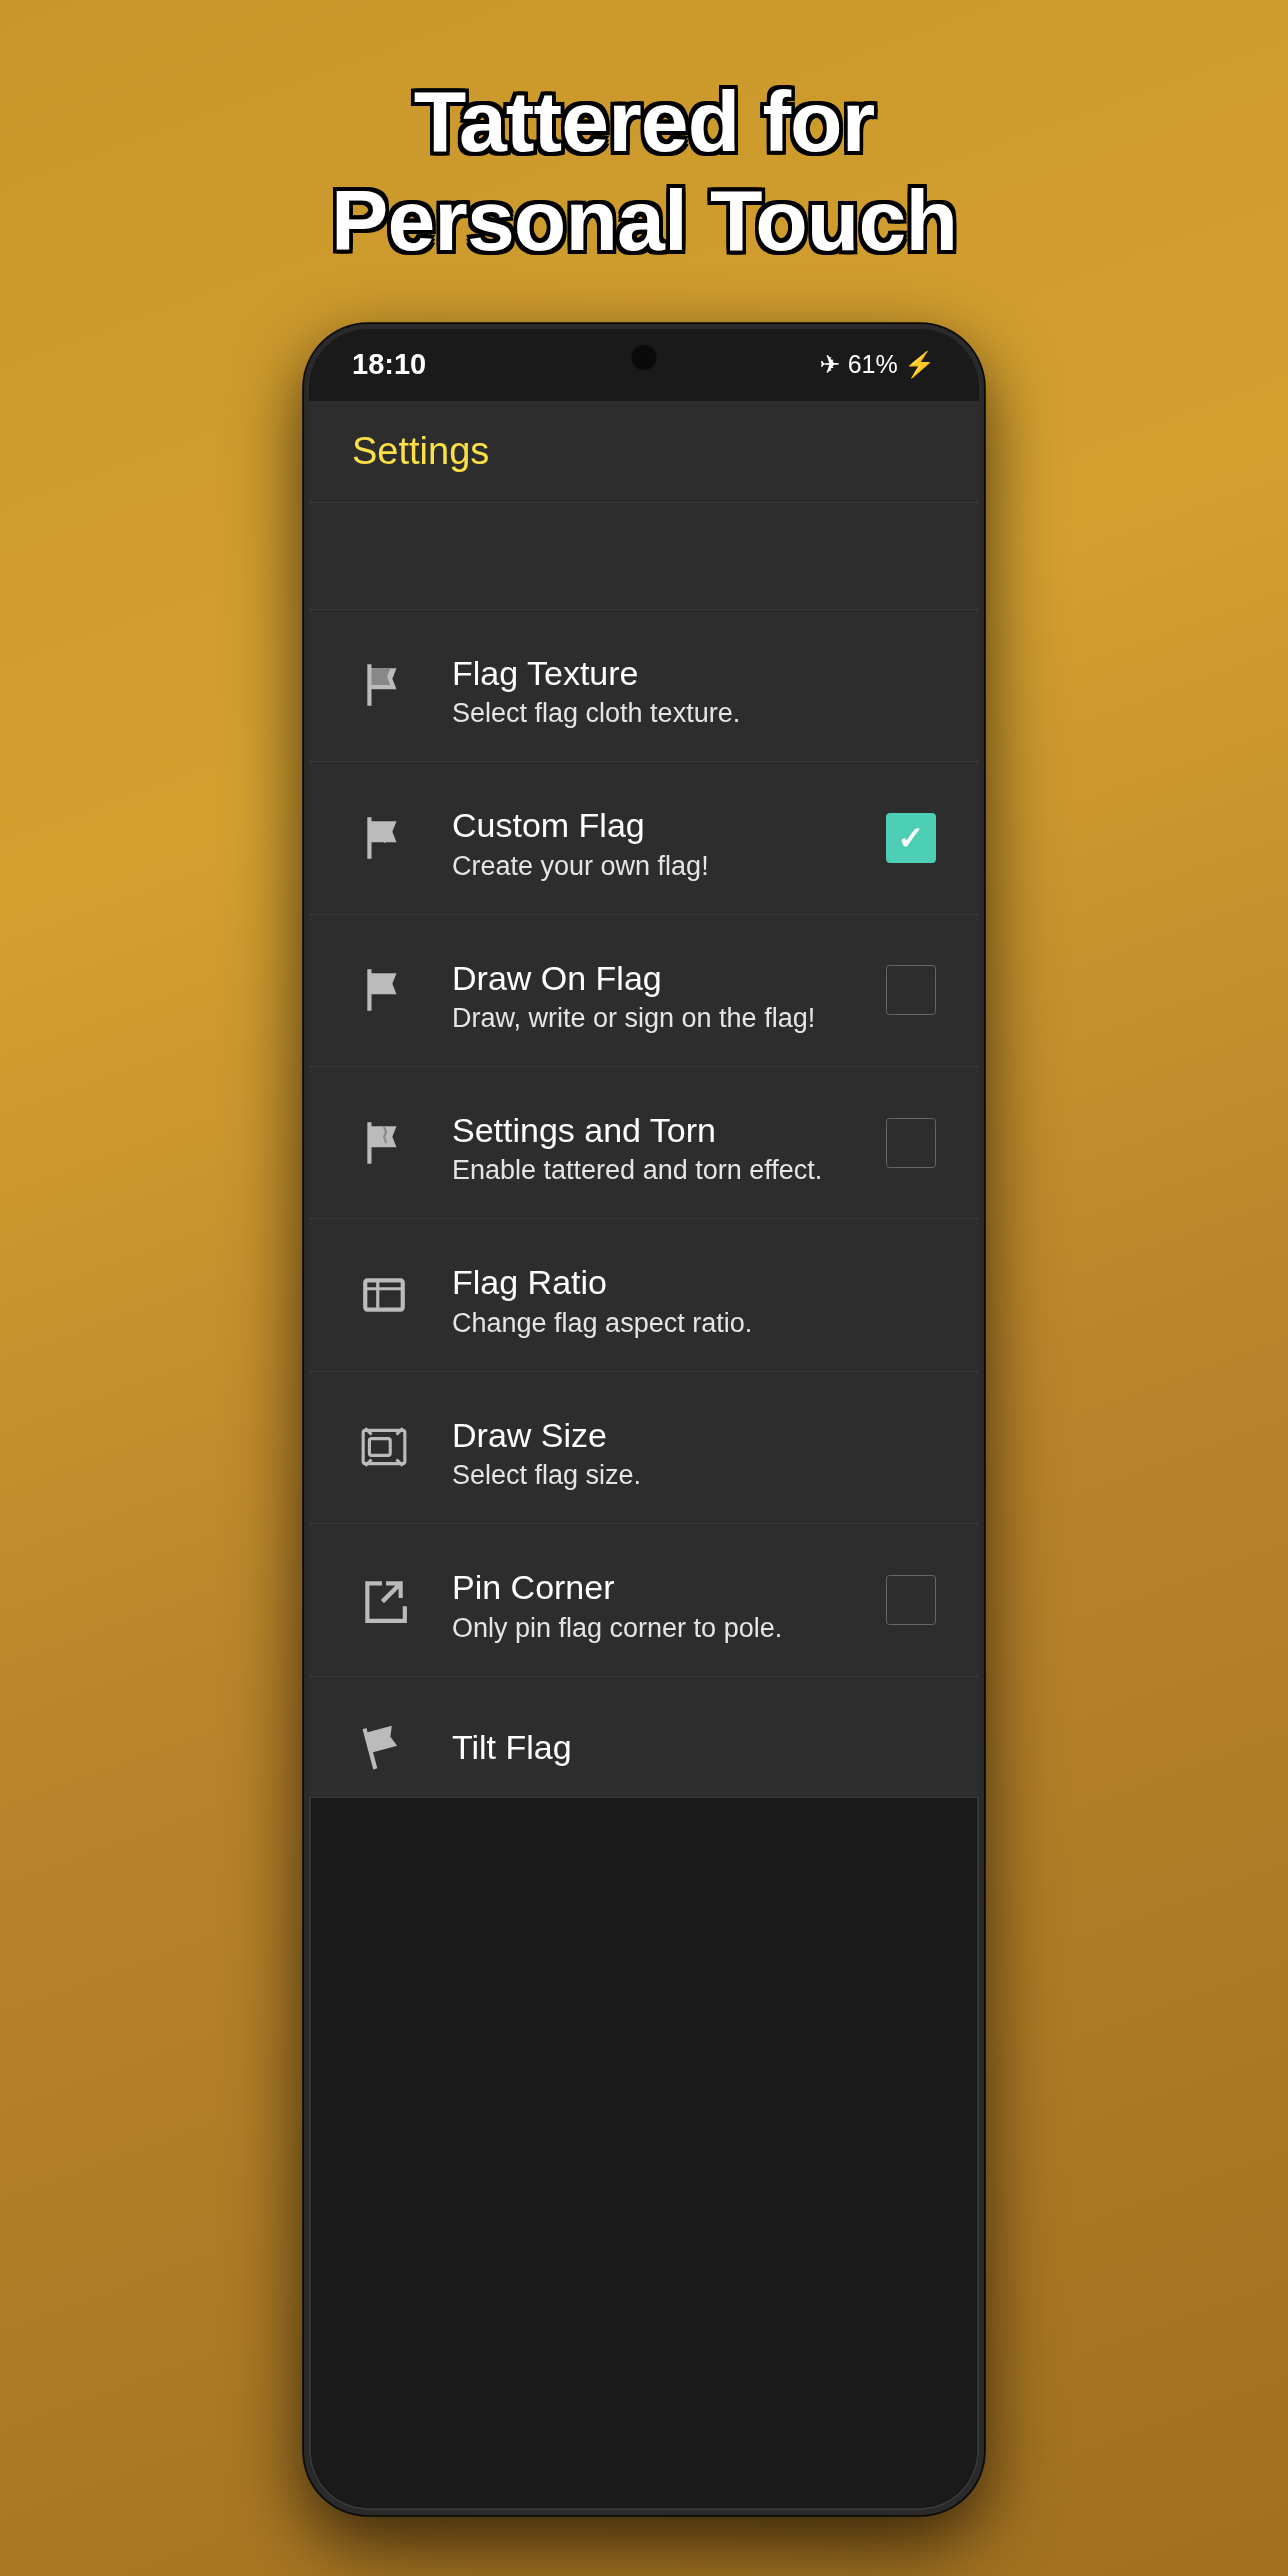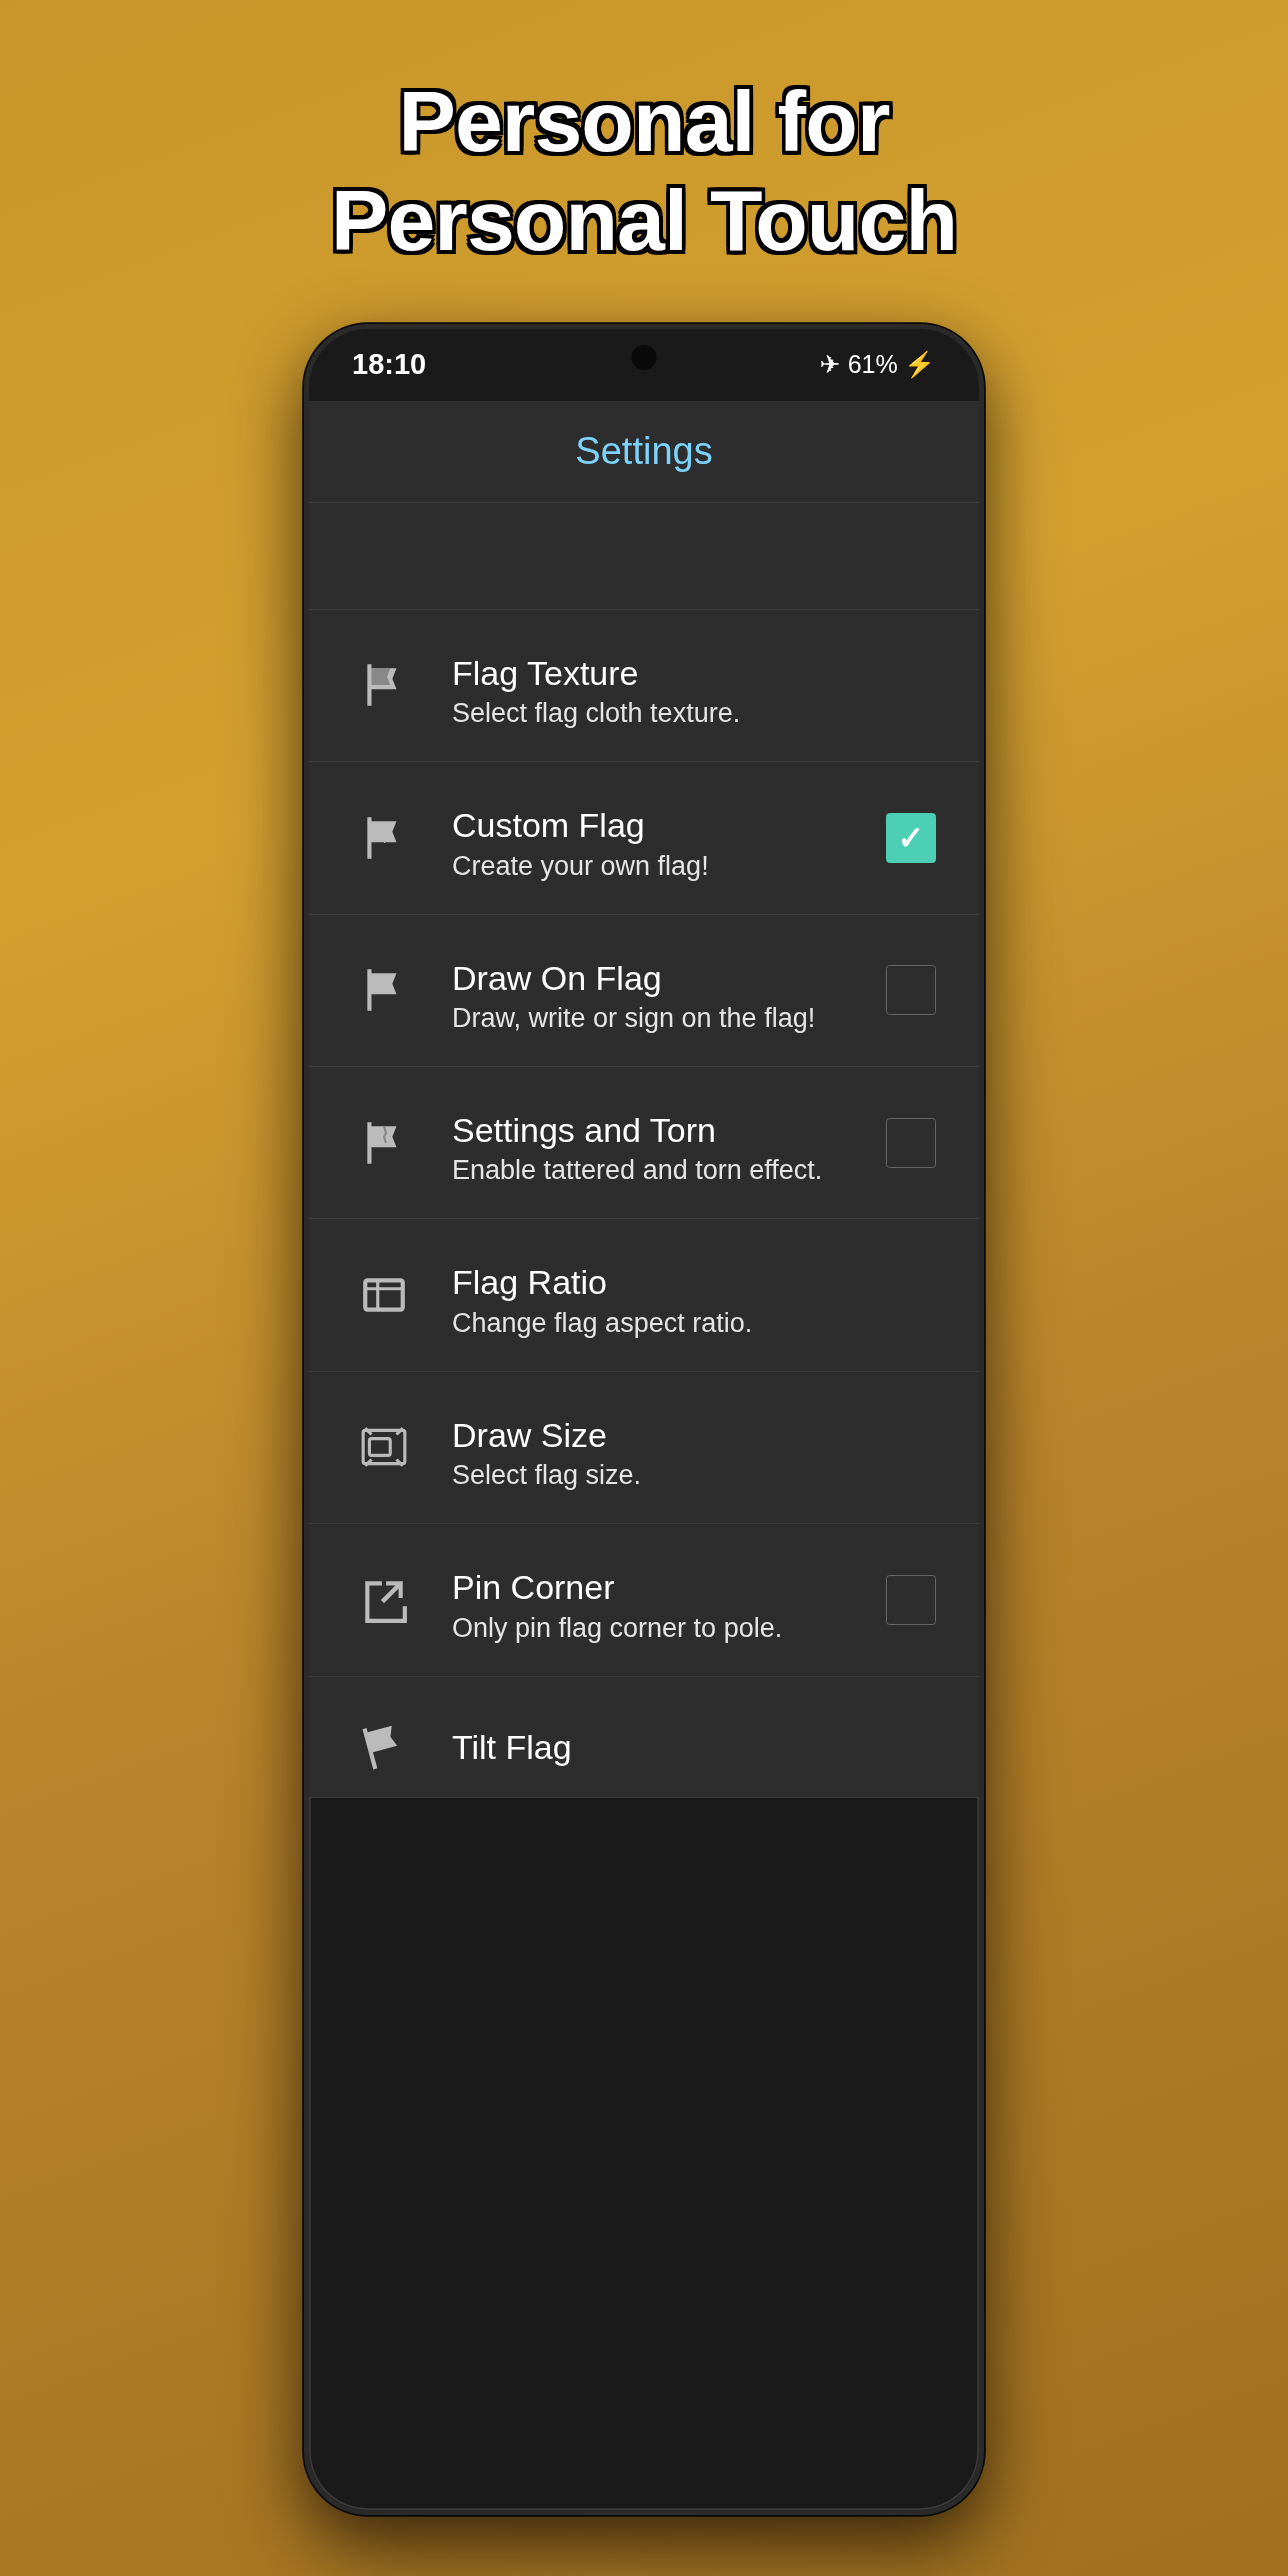--- a/index.html
+++ b/index.html
@@ -94,26 +94,25 @@
       width: 25px;
       height: 25px;
       background: #0a0a0a;
       border-radius: 50%;
       z-index: 10;
     }
 
     .app-header {
       background: #2d2d2d;
       padding: 29px 43px;
-      color: #7dd3fc;
+      color: #fde047;
       font-size: 38px;
       font-family: Arial, sans-serif;
       font-weight: normal;
       border-bottom: 0.9px solid #3a3a3a;
-      text-align: center;
     }
 
     .empty-section {
       background: #2d2d2d;
       height: 107px;
       border-bottom: 0.9px solid #3a3a3a;
     }
 
     .settings-list {
       background: #2d2d2d;
@@ -194,21 +193,21 @@
     .checkbox.unchecked {
       background: transparent;
       border: 1.8px solid #666;
     }
 
   </style>
 </head>
 <body>
 
 <div class="page-title">
-  <span>Personal for</span><br>
+  <span>Tattered for</span><br>
   <span>Personal Touch</span>
 </div>
 
 <div class="phone-wrapper">
   <div class="phone-frame">
 
     <div class="camera-notch"></div>
 
     <div class="status-bar">
       <span class="status-bar-left">18:10</span>

